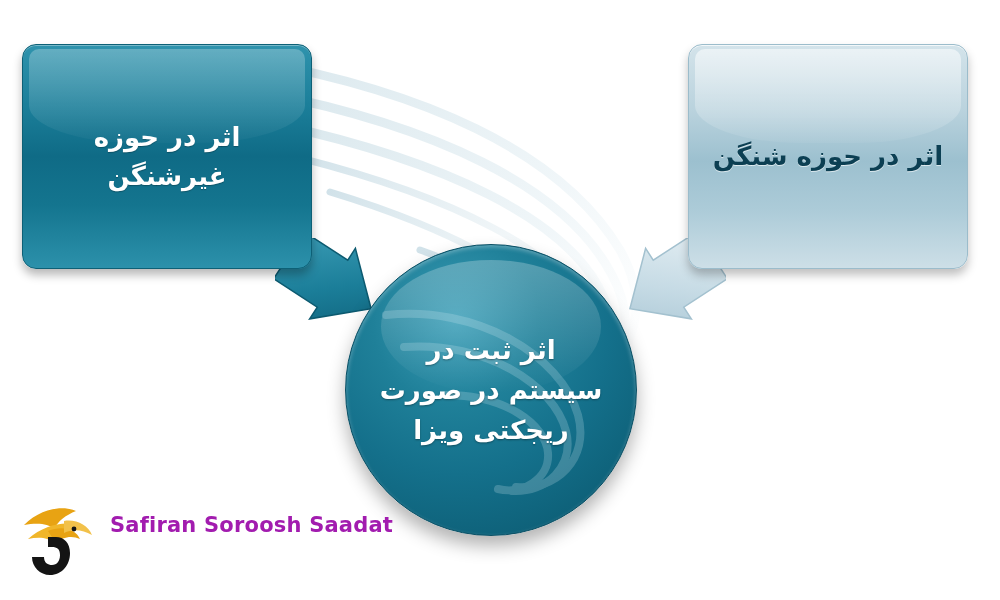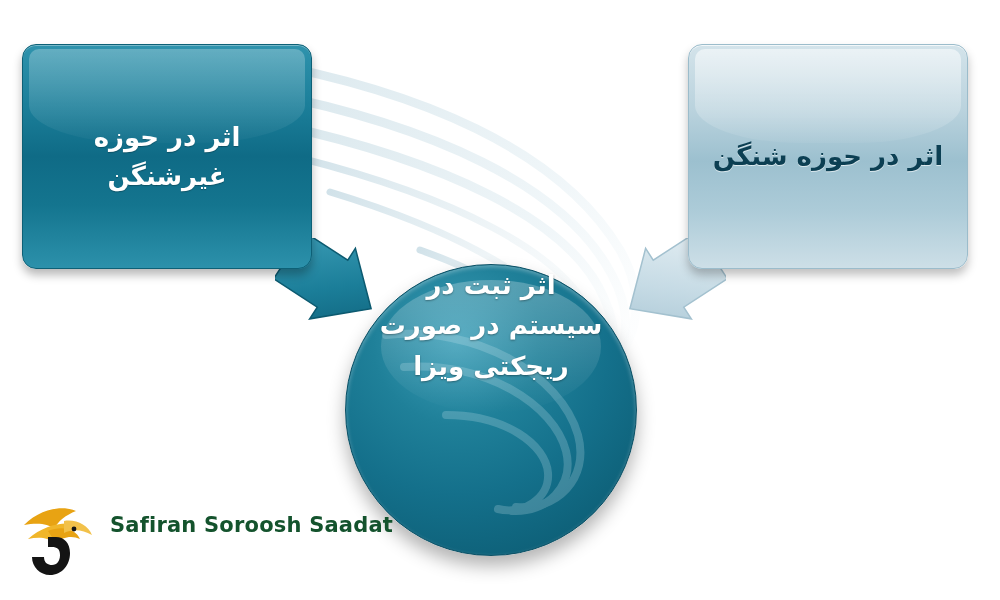--- a/index.html
+++ b/index.html
@@ -103,25 +103,26 @@
   }
   #box-right .label {
     color: #0c3f53;
     text-shadow: 0 1px 0 rgba(255,255,255,0.6);
   }
 
   
   #circle-center {
     position: absolute;
     left: 345px;
-    top: 264px;
+    top: 244px;
     width: 290px;
     height: 290px;
     border-radius: 50%;
     display: flex;
+    align-items: center;
     justify-content: center;
     text-align: center;
     direction: rtl;
     background:
       radial-gradient(circle at 38% 26%,
         #3d9fb8 0%,
         #1f8099 30%,
         #14708b 55%,
         #0e6179 80%,
         #0b546a 100%);
@@ -161,21 +162,21 @@
     top: 495px;
     width: 320px;
     height: 90px;
   }
   #logo .logo-text-en {
     position: absolute;
     left: 92px;
     top: 18px;
     font-size: 21px;
     font-weight: 700;
-    color: #14532d;
+    color: #a21caf;
     letter-spacing: 0.2px;
     white-space: nowrap;
     font-family: "DejaVu Sans", "Liberation Sans", sans-serif;
   }
   #logo .logo-text-fa {
     position: absolute;
     left: 92px;
     top: 46px;
     font-size: 22px;
     font-weight: 700;

